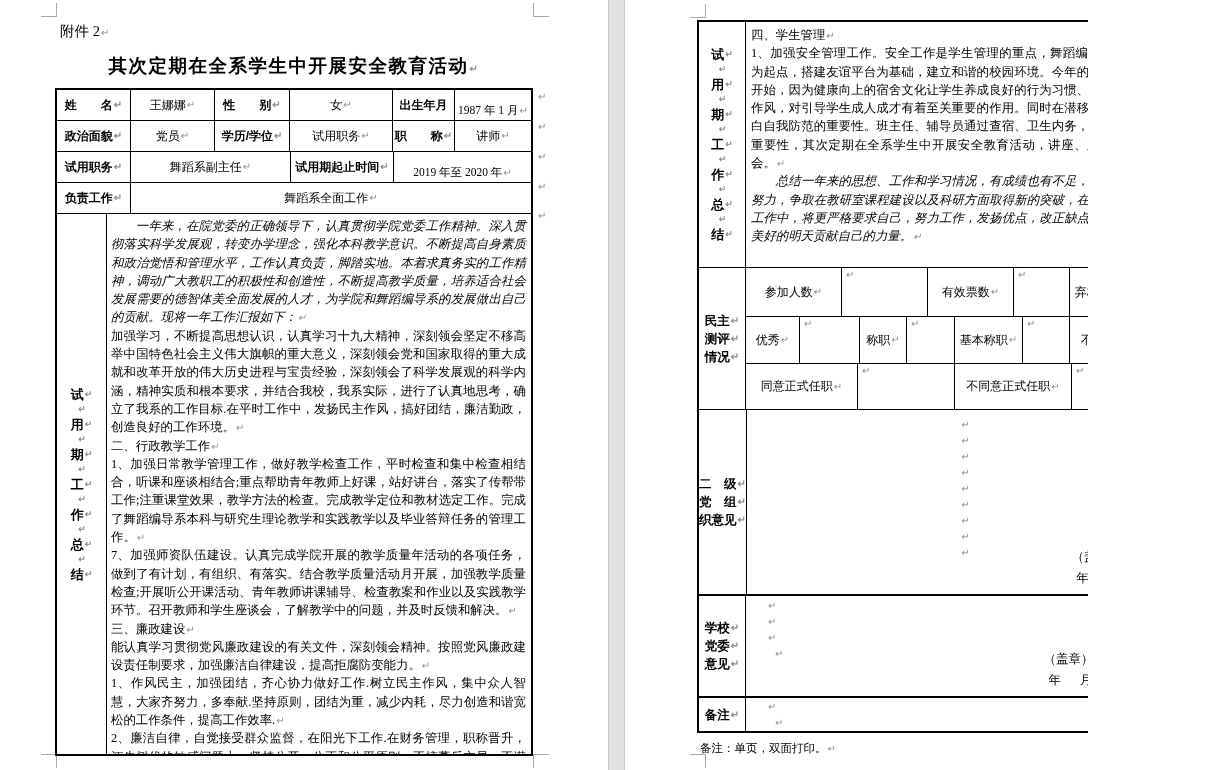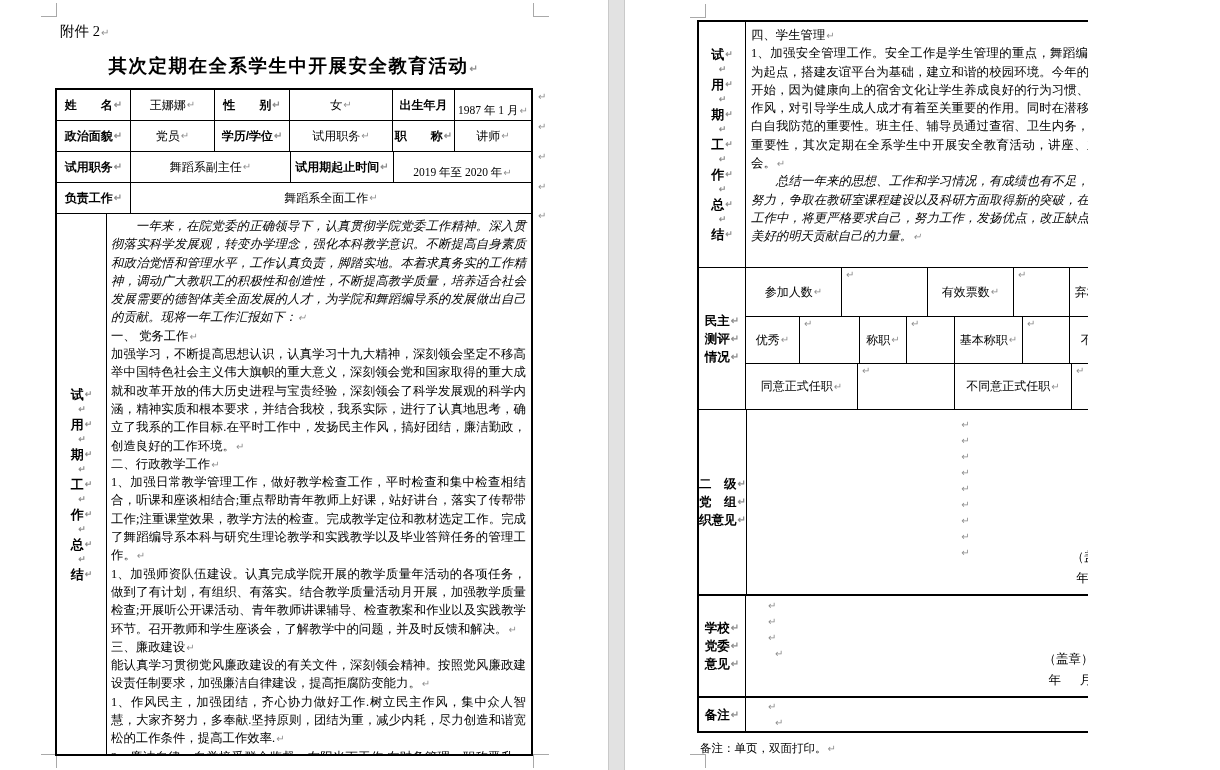--- a/index.html
+++ b/index.html
@@ -169,25 +169,24 @@
           <div class="vl-line blank">
             <span class="mark">↵</span>
           </div>
           <div class="vl-line">
             <span>结</span>
             <span class="mark">↵</span>
           </div>
         </div>
       <div class="content">
           <div class="para indent"><span>一年来，在院党委的正确领导下，认真贯彻学院党委工作精神。深入贯彻落实科学发展观，转变办学理念，强化本科教学意识。不断提高自身素质和政治觉悟和管理水平，工作认真负责，脚踏实地。本着求真务实的工作精神，调动广大教职工的积极性和创造性，不断提高教学质量，培养适合社会发展需要的德智体美全面发展的人才，为学院和舞蹈编导系的发展做出自己的贡献。现将一年工作汇报如下：</span><span class="mark">↵</span></div>
-          <div class="para"><span>一、 党务工作</span><span class="mark">↵</span></div>
           <div class="para"><span>加强学习，不断提高思想认识，认真学习十九大精神，深刻领会坚定不移高举中国特色社会主义伟大旗帜的重大意义，深刻领会党和国家取得的重大成就和改革开放的伟大历史进程与宝贵经验，深刻领会了科学发展观的科学内涵，精神实质和根本要求，并结合我校，我系实际，进行了认真地思考，确立了我系的工作目标.在平时工作中，发扬民主作风，搞好团结，廉洁勤政，创造良好的工作环境。</span><span class="mark">↵</span></div>
           <div class="para"><span>二、行政教学工作</span><span class="mark">↵</span></div>
           <div class="para"><span>1、加强日常教学管理工作，做好教学检查工作，平时检查和集中检查相结合，听课和座谈相结合;重点帮助青年教师上好课，站好讲台，落实了传帮带工作;注重课堂效果，教学方法的检查。完成教学定位和教材选定工作。完成了舞蹈编导系本科与研究生理论教学和实践教学以及毕业答辩任务的管理工作。</span><span class="mark">↵</span></div>
-          <div class="para"><span>1、加强师资队伍建设。认真完成学院开展的教学质量年活动的各项任务，做到了有计划，有组织、有落实。结合教学质量活动月开展，加强教学质量检查;开展听公开课活动、青年教师讲课辅导、检查教案和作业以及实践教学环节。召开教师和学生座谈会，了解教学中的问题，并及时反馈和解决。</span><span class="mark">↵</span></div>
+          <div class="para"><span>7、加强师资队伍建设。认真完成学院开展的教学质量年活动的各项任务，做到了有计划，有组织、有落实。结合教学质量活动月开展，加强教学质量检查;开展听公开课活动、青年教师讲课辅导、检查教案和作业以及实践教学环节。召开教师和学生座谈会，了解教学中的问题，并及时反馈和解决。</span><span class="mark">↵</span></div>
           <div class="para"><span>三、廉政建设</span><span class="mark">↵</span></div>
           <div class="para"><span>能认真学习贯彻党风廉政建设的有关文件，深刻领会精神。按照党风廉政建设责任制要求，加强廉洁自律建设，提高拒腐防变能力。</span><span class="mark">↵</span></div>
           <div class="para"><span>1、作风民主，加强团结，齐心协力做好工作.树立民主作风，集中众人智慧，大家齐努力，多奉献.坚持原则，团结为重，减少内耗，尽力创造和谐宽松的工作条件，提高工作效率.</span><span class="mark">↵</span></div>
           <div class="para"><span>2、廉洁自律，自觉接受群众监督，在阳光下工作.在财务管理，职称晋升，评先树优的敏感问题上，坚持公开，公正和公平原则，不搞幕后交易，不谋私利。</span></div>
         </div>
     </div>
   </div>
 
   <span class="mark outmark" style="left:537px; top:92px;">↵</span>
   <span class="mark outmark" style="left:537px; top:122px;">↵</span>

